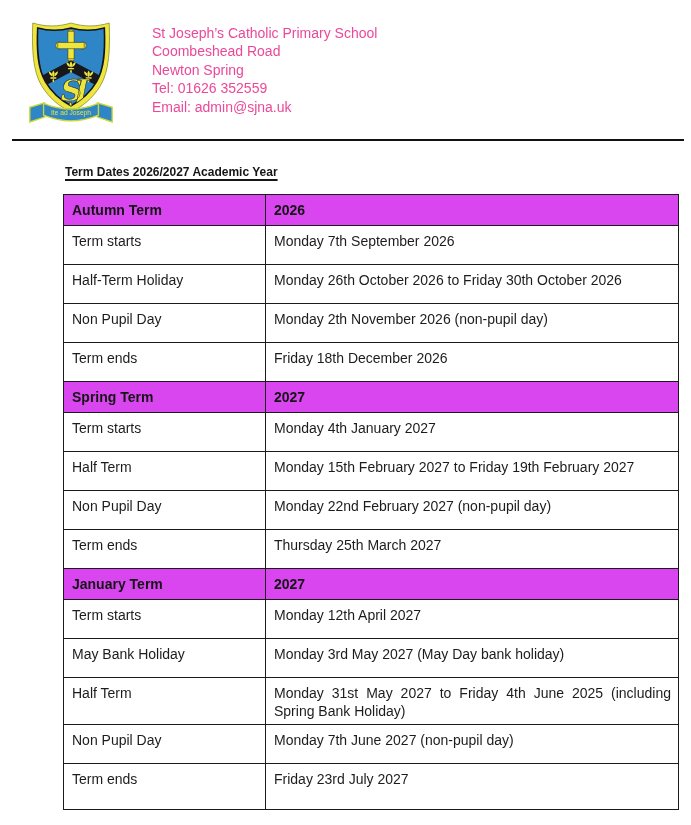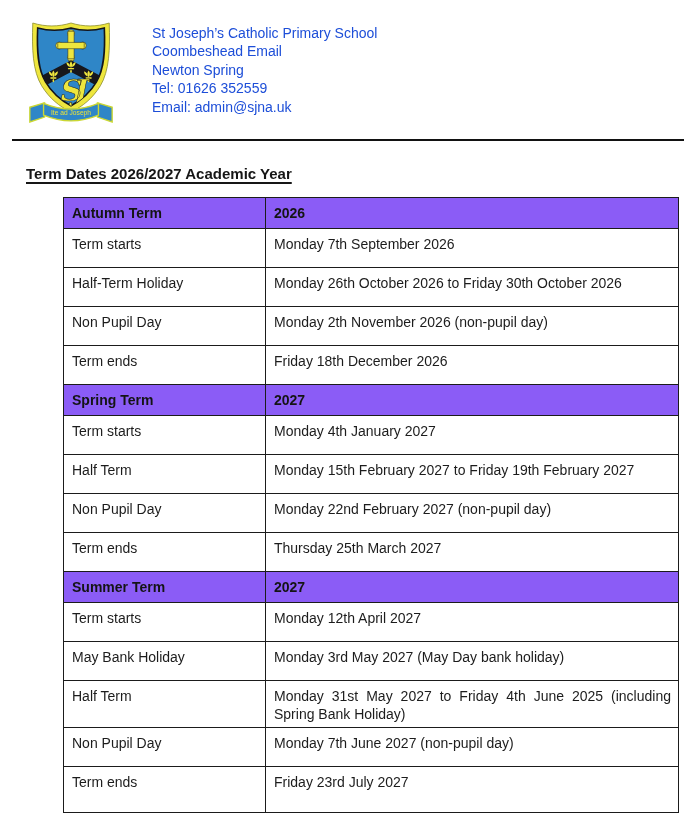--- a/index.html
+++ b/index.html
@@ -6,47 +6,47 @@
   html, body { background: #ffffff; }
   body {
     width: 691px; height: 825px;
     font-family: "Liberation Sans", sans-serif;
     color: #1d1d1d;
     overflow: hidden;
     position: relative;
   }
   .letterhead { display: flex; align-items: flex-start; padding: 16px 0 0 22px; }
   .crest { width: 98px; height: 112px; flex: 0 0 auto; }
-  .address-block { margin: 8px 0 0 32px; font-size: 14px; line-height: 18.4px; color: #1d4ed8; }
+  .address-block { margin: 8px 0 0 32px; font-size: 14px; line-height: 18.4px; color: #ec4899; }
   .divider { height: 0; border-top: 2.6px solid #121212; margin: 11px 7px 0 12px; }
   .page-title {
     display: inline-block;
-    margin: 24px 0 0 26px;
-    font-size: 15px; font-weight: 700;
+    margin: 24px 0 0 65px;
+    font-size: 12px; font-weight: 700;
     text-decoration: underline;
     text-decoration-thickness: 1.5px;
     text-underline-offset: 3px;
     color: #161616;
   }
   table.term-table {
     border-collapse: collapse;
     table-layout: fixed;
     width: 615px;
     margin: 14px 0 0 63px;
     font-size: 14px;
     color: #1c1c1c;
   }
   .term-table td {
     border: 1px solid #1b1b1b;
     vertical-align: top;
     padding: 6px 9px 4px 8px;
     line-height: 18px;
   }
   tr.section-row { height: 31px; }
-  tr.section-row td { background: #8b5cf6; font-weight: 700; color: #141414; }
+  tr.section-row td { background: #d946ef; font-weight: 700; color: #141414; }
   tr.data-row { height: 39px; }
   tr.last-row { height: 46px; }
   td.col-value { text-align: justify; padding-right: 7px; }
 </style>
 </head>
 <body>
 
 <div>
 
   <header class="letterhead">
@@ -101,21 +101,21 @@
       <g>
         <path fill="#2f86c7" stroke="#cbd732" stroke-width="1.4" d="M8,93 L23,88.5 L23,103 L8,108 Z"></path>
         <path fill="#2f86c7" stroke="#cbd732" stroke-width="1.4" d="M92,93 L77,88.5 L77,103 L92,108 Z"></path>
         <path fill="#2f86c7" stroke="#cbd732" stroke-width="1.4" d="M22,89 C40,96.5 60,96.5 78,89 L78,101 C60,108.5 40,108.5 22,101 Z"></path>
         <text x="50" y="100.5" font-size="6.8" text-anchor="middle" fill="#e9e23c" font-family="Liberation Sans, sans-serif">Ite ad Joseph</text>
       </g>
     </svg>
 
     <div class="address-block">
       <div>St Joseph’s Catholic Primary School</div>
-      <div>Coombeshead Email</div>
+      <div>Coombeshead Road</div>
       <div>Newton Spring</div>
       <div>Tel: 01626 352559</div>
       <div>Email: admin@sjna.uk</div>
     </div>
   </header>
 
   <div class="divider"></div>
 
   <h1 class="page-title">Term Dates 2026/2027 Academic Year</h1>
 
@@ -159,21 +159,21 @@
         </tr>
         <tr class="data-row">
           <td class="col-label">Non Pupil Day</td>
           <td class="col-value">Monday 22nd February 2027 (non-pupil day)</td>
         </tr>
         <tr class="data-row">
           <td class="col-label">Term ends</td>
           <td class="col-value">Thursday 25th March 2027</td>
         </tr>
         <tr class="section-row">
-          <td class="col-label">Summer Term</td>
+          <td class="col-label">January Term</td>
           <td class="col-value">2027</td>
         </tr>
         <tr class="data-row">
           <td class="col-label">Term starts</td>
           <td class="col-value">Monday 12th April 2027</td>
         </tr>
         <tr class="data-row">
           <td class="col-label">May Bank Holiday</td>
           <td class="col-value">Monday 3rd May 2027 (May Day bank holiday)</td>
         </tr>

